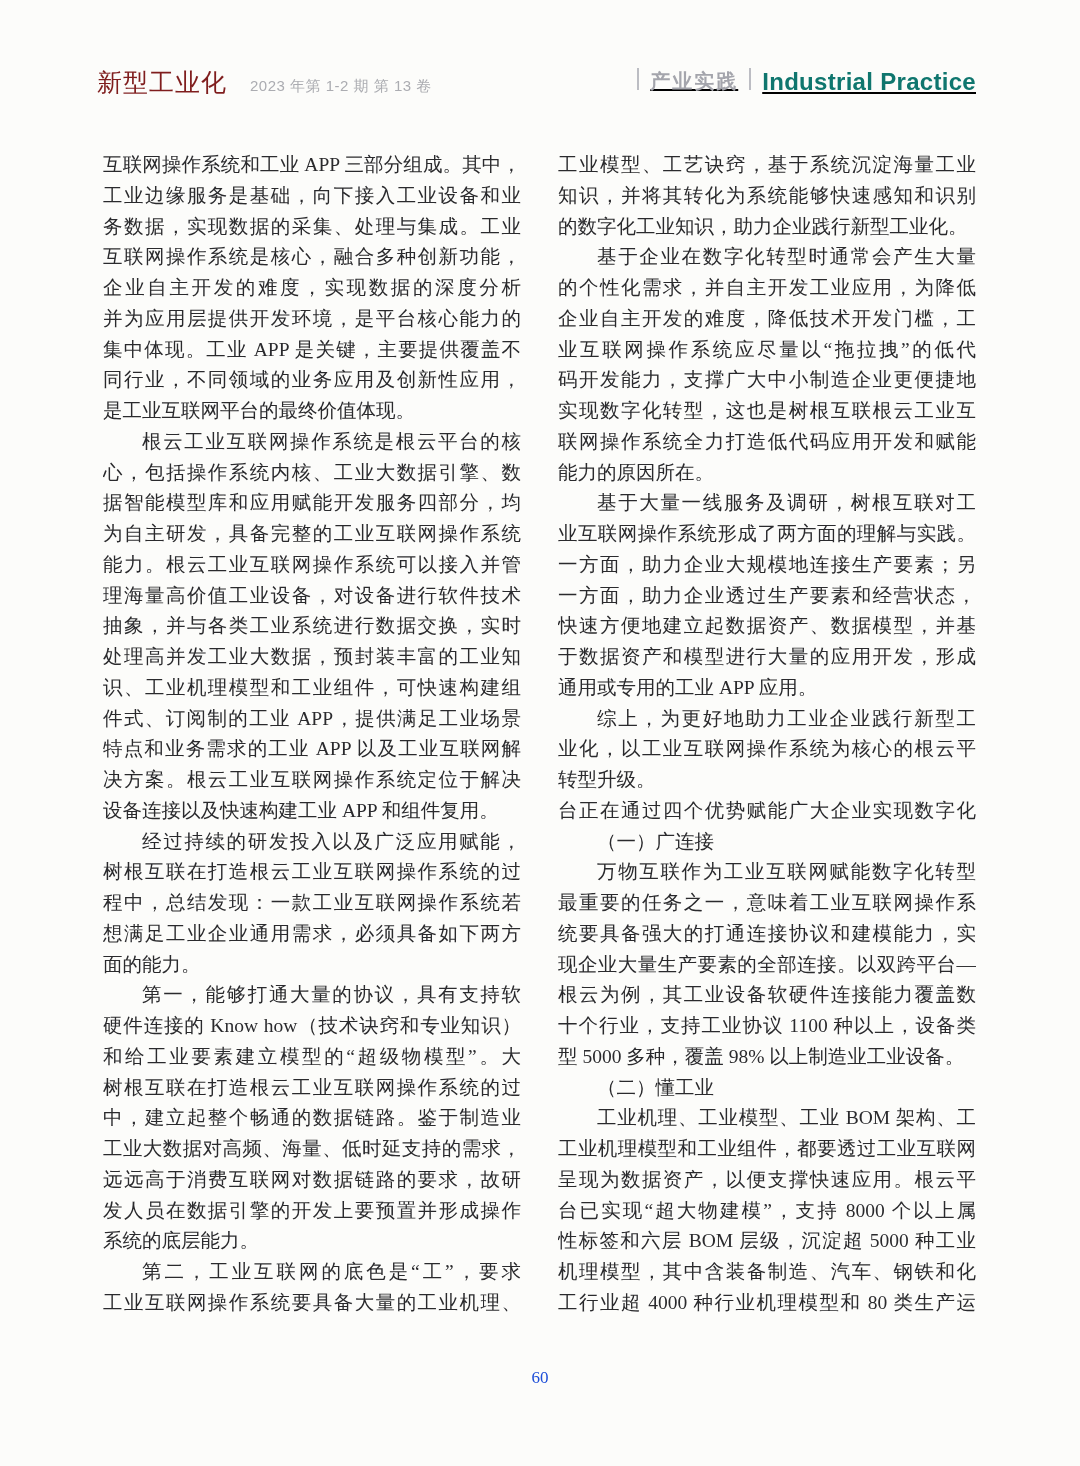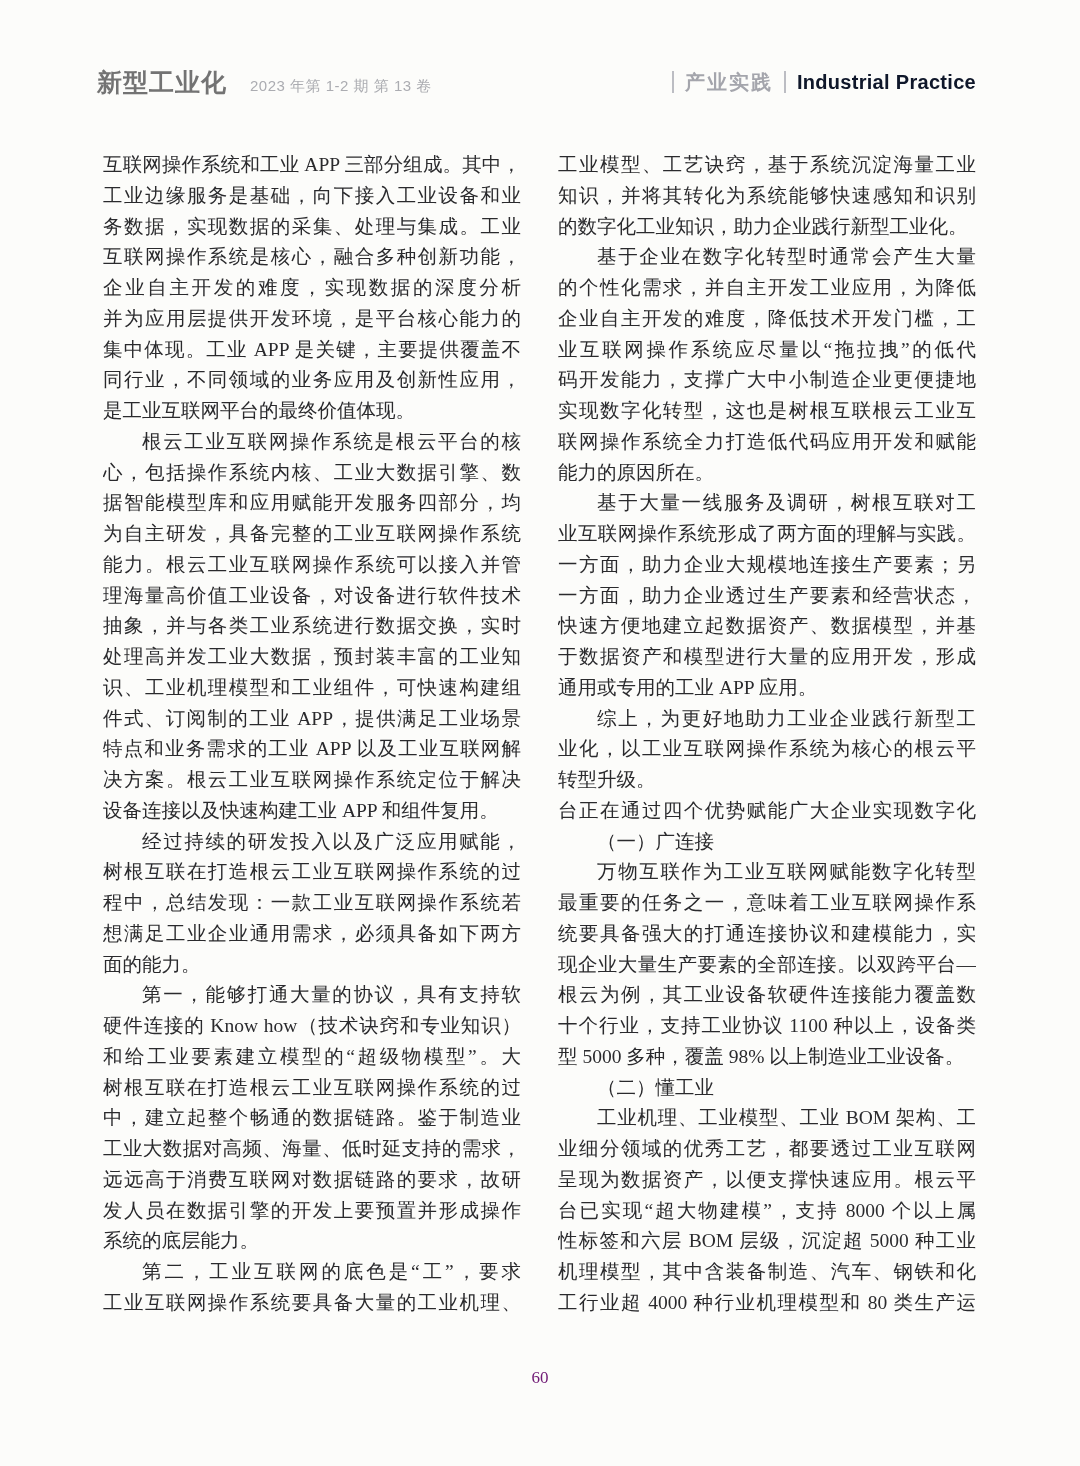--- a/index.html
+++ b/index.html
@@ -24,47 +24,47 @@
     right: 104px;
     height: 32px;
     display: flex;
     justify-content: space-between;
     align-items: center;
     font-family: "Liberation Sans", sans-serif;
   }
   .h-left { display: flex; align-items: baseline; }
   .journal-logo {
     font-size: 25px;
-    font-weight: bold;
-    color: #737373;
+    font-weight: normal;
+    color: #7f1d1d;
     letter-spacing: 1px;
   }
   .journal-meta {
     font-size: 15px;
     color: #abacb1;
     margin-left: 23px;
     letter-spacing: 0.5px;
   }
-  .h-right { display: flex; align-items: center; }
+  .h-right { display: flex; align-items: flex-start; text-decoration: underline; }
   .vbar {
     width: 2px;
     height: 22px;
     background: #bcbdc3;
     margin: 0 11px;
   }
   .sec-cn {
     font-size: 20px;
     font-weight: 700;
     color: #a4a5ac;
     letter-spacing: 2px;
   }
   .sec-en {
-    font-size: 20px;
+    font-size: 24px;
     font-weight: 600;
-    color: #0f172a;
+    color: #0f766e;
     letter-spacing: 0.3px;
   }
   
   .article-body {
     position: absolute;
     top: 150px;
     left: 103px;
     display: flex;
     gap: 37px;
   }
@@ -81,21 +81,21 @@
   .line.pstart { text-indent: 2em; }
   .line.pend { text-align-last: left; }
   
   .page-footer {
     position: absolute;
     top: 1368px;
     left: 0;
     width: 100%;
     text-align: center;
     font-size: 17px;
-    color: #701a75;
+    color: #1d4ed8;
     font-family: "Liberation Serif", serif;
   }
 </style>
 </head>
 <body>
 
 <div class="page">
 
   <header class="page-header">
     <div class="h-left">
@@ -177,21 +177,21 @@
         <div class="line pstart pend">（一）广连接</div>
         <div class="line pstart">万物互联作为工业互联网赋能数字化转型</div>
         <div class="line">最重要的任务之一，意味着工业互联网操作系</div>
         <div class="line">统要具备强大的打通连接协议和建模能力，实</div>
         <div class="line">现企业大量生产要素的全部连接。以双跨平台—</div>
         <div class="line">根云为例，其工业设备软硬件连接能力覆盖数</div>
         <div class="line">十个行业，支持工业协议 1100 种以上，设备类</div>
         <div class="line pend">型 5000 多种，覆盖 98% 以上制造业工业设备。</div>
         <div class="line pstart pend">（二）懂工业</div>
         <div class="line pstart">工业机理、工业模型、工业 BOM 架构、工</div>
-        <div class="line">业细分领域的优秀工艺，都要透过工业互联网</div>
+        <div class="line">工业机理模型和工业组件，都要透过工业互联网</div>
         <div class="line">呈现为数据资产，以便支撑快速应用。根云平</div>
         <div class="line">台已实现“超大物建模”，支持 8000 个以上属</div>
         <div class="line">性标签和六层 BOM 层级，沉淀超 5000 种工业</div>
         <div class="line">机理模型，其中含装备制造、汽车、钢铁和化</div>
         <div class="line">工行业超 4000 种行业机理模型和 80 类生产运</div>
       </div>
   </main>
 
   <footer class="page-footer">
     <span>60</span>

